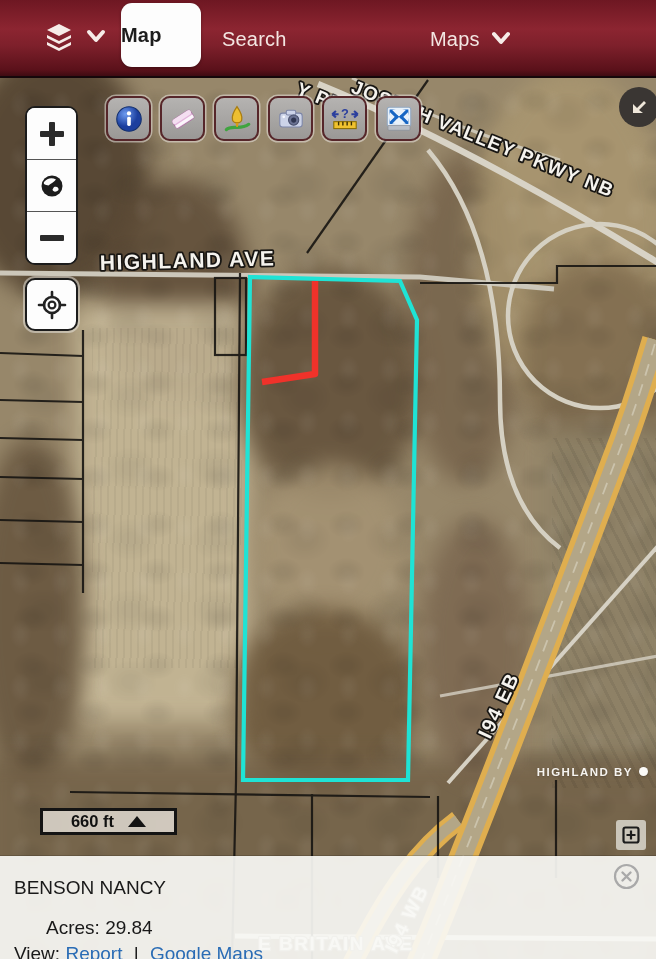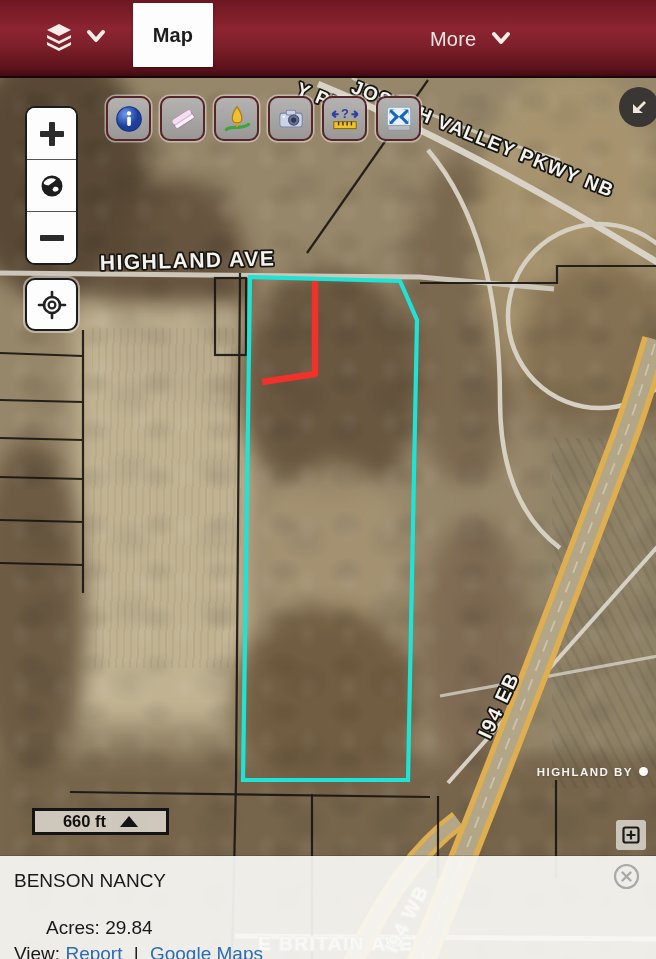--- a/index.html
+++ b/index.html
@@ -7,22 +7,22 @@
     font-family:"Liberation Sans",sans-serif;background:#8f7f62;}
 
   
   .appbar{position:absolute;left:0;top:0;width:656px;height:78px;z-index:40;
     background:linear-gradient(180deg,#6e1722 0%,#8c2531 38%,#7e202b 60%,#5a111a 92%,#3f0b12 100%);
     border-bottom:2px solid #15070a;box-sizing:border-box;}
   .layers-btn{position:absolute;left:42px;top:22px;width:34px;height:30px;cursor:pointer;}
   .hdr-chevron{position:absolute;left:86px;top:28px;width:20px;height:16px;}
   .tab{position:absolute;top:0;height:78px;display:flex;align-items:center;color:#f3e6e2;
     font-size:20px;letter-spacing:.2px;cursor:pointer;}
-  .tab-map{left:121px;top:3px;height:64px;width:80px;background:#fdfdfd;border-radius:1px;
-    justify-content:center;color:#1d1d1d;font-weight:700;box-shadow:0 1px 3px rgba(0,0,0,.35);margin-left:12px;}
+  .tab-map{left:121px;top:3px;height:64px;width:80px;background:#fdfdfd;border-radius:11px;
+    justify-content:flex-start;color:#1d1d1d;font-weight:700;box-shadow:0 1px 3px rgba(0,0,0,.35);}
   .tab-search{left:222px;} .tab-results{left:326px;} .tab-more{left:430px;}
   .more-chevron{position:absolute;left:492px;top:31px;width:18px;height:14px;}
 
   
   .map{position:absolute;left:0;top:78px;width:656px;height:881px;overflow:hidden;
     background:linear-gradient(110deg,#94846600,#94846600),#97876a;}
   .blob{position:absolute;border-radius:50%;filter:blur(11px);}
   .map-texture{position:absolute;inset:0;z-index:1;pointer-events:none;opacity:.6;
     background-image:
       radial-gradient(rgba(0,0,0,.10) 12%, transparent 42%),
@@ -55,21 +55,21 @@
   .plusbar{position:relative;width:24px;height:24px;}
   .plusbar::before{content:"";position:absolute;left:0;top:9px;width:24px;height:6px;background:#2b2b2b;border-radius:1px;}
   .plusbar::after{content:"";position:absolute;left:9px;top:0;width:6px;height:24px;background:#2b2b2b;border-radius:1px;}
   .minusbar{width:24px;height:6px;background:#2b2b2b;border-radius:1px;}
 
   
   .collapse-btn{position:absolute;left:619px;top:9px;width:40px;height:40px;border-radius:50%;
     background:#3a3633;z-index:6;display:flex;align-items:center;justify-content:center;cursor:pointer;}
 
   
-  .scalebar{position:absolute;left:32px;top:730px;width:137px;height:27px;z-index:6;
+  .scalebar{position:absolute;left:40px;top:730px;width:137px;height:27px;z-index:6;
     background:rgba(250,248,243,.68);border:3px solid #141414;box-sizing:border-box;
     display:flex;align-items:center;justify-content:center;gap:14px;}
   .scalebar .txt{font-size:16.5px;font-weight:bold;color:#111;}
   .scale-tri{width:0;height:0;border-left:9px solid transparent;border-right:9px solid transparent;
     border-bottom:11px solid #141414;cursor:pointer;}
 
   
   .attrib{position:absolute;right:8px;top:684px;z-index:5;text-align:right;color:#fff;}
   .powered{font-size:11.5px;font-weight:bold;letter-spacing:1.5px;color:#f6f4f0;
     text-shadow:0 1px 2px rgba(60,50,40,.45);display:inline-block;vertical-align:middle;}
@@ -79,21 +79,21 @@
     text-shadow:0 1px 3px rgba(60,50,40,.35);}
 
   
   .expand-btn{position:absolute;left:616px;top:742px;width:30px;height:30px;z-index:6;border-radius:3px;
     background:rgba(225,222,214,.8);display:flex;align-items:center;justify-content:center;cursor:pointer;}
 
   
   .panel{position:absolute;left:0;top:856px;width:656px;height:103px;z-index:30;
     background:rgba(249,248,245,.92);box-shadow:0 -1px 0 rgba(0,0,0,.15);}
   .panel-line{position:absolute;left:14px;color:#191919;font-size:19px;white-space:nowrap;}
-  .pl1{top:14px;} .pl2{top:35px;} .pl3{top:61px;margin-left:32px;} .pl4{top:87px;}
+  .pl1{top:21px;} .pl2{top:35px;} .pl3{top:61px;margin-left:32px;} .pl4{top:87px;}
   .link{color:#2a6cb5;cursor:pointer;}
   .sep{color:#191919;margin:0 6px;}
   .close-btn{position:absolute;right:16px;top:7px;width:27px;height:27px;cursor:pointer;}
 </style>
 </head>
 <body>
 
 <div class="screen">
 
   <div class="appbar">
@@ -105,22 +105,25 @@
       </svg>
     </div>
     <div class="hdr-chevron">
       <svg width="20" height="16" viewBox="0 0 20 16">
           <path d="M3,4 L10,12 L17,4" fill="none" stroke="#f6ece8" stroke-width="4" stroke-linecap="round" stroke-linejoin="round"></path>
         </svg>
     </div>
     <div class="tab tab-map">
       <span>Map</span>
     </div>
+    <div class="tab tab-search">
+      <span>Search</span>
+    </div>
     <div class="tab tab-more">
-      <span>More</span>
+      <span>Maps</span>
     </div>
     <div class="more-chevron">
       <svg width="18" height="14" viewBox="0 0 18 14">
           <path d="M2,3 L9,11 L16,3" fill="none" stroke="#f6ece8" stroke-width="4" stroke-linecap="round" stroke-linejoin="round"></path>
         </svg>
     </div>
   </div>
 
   <div class="map">
 

